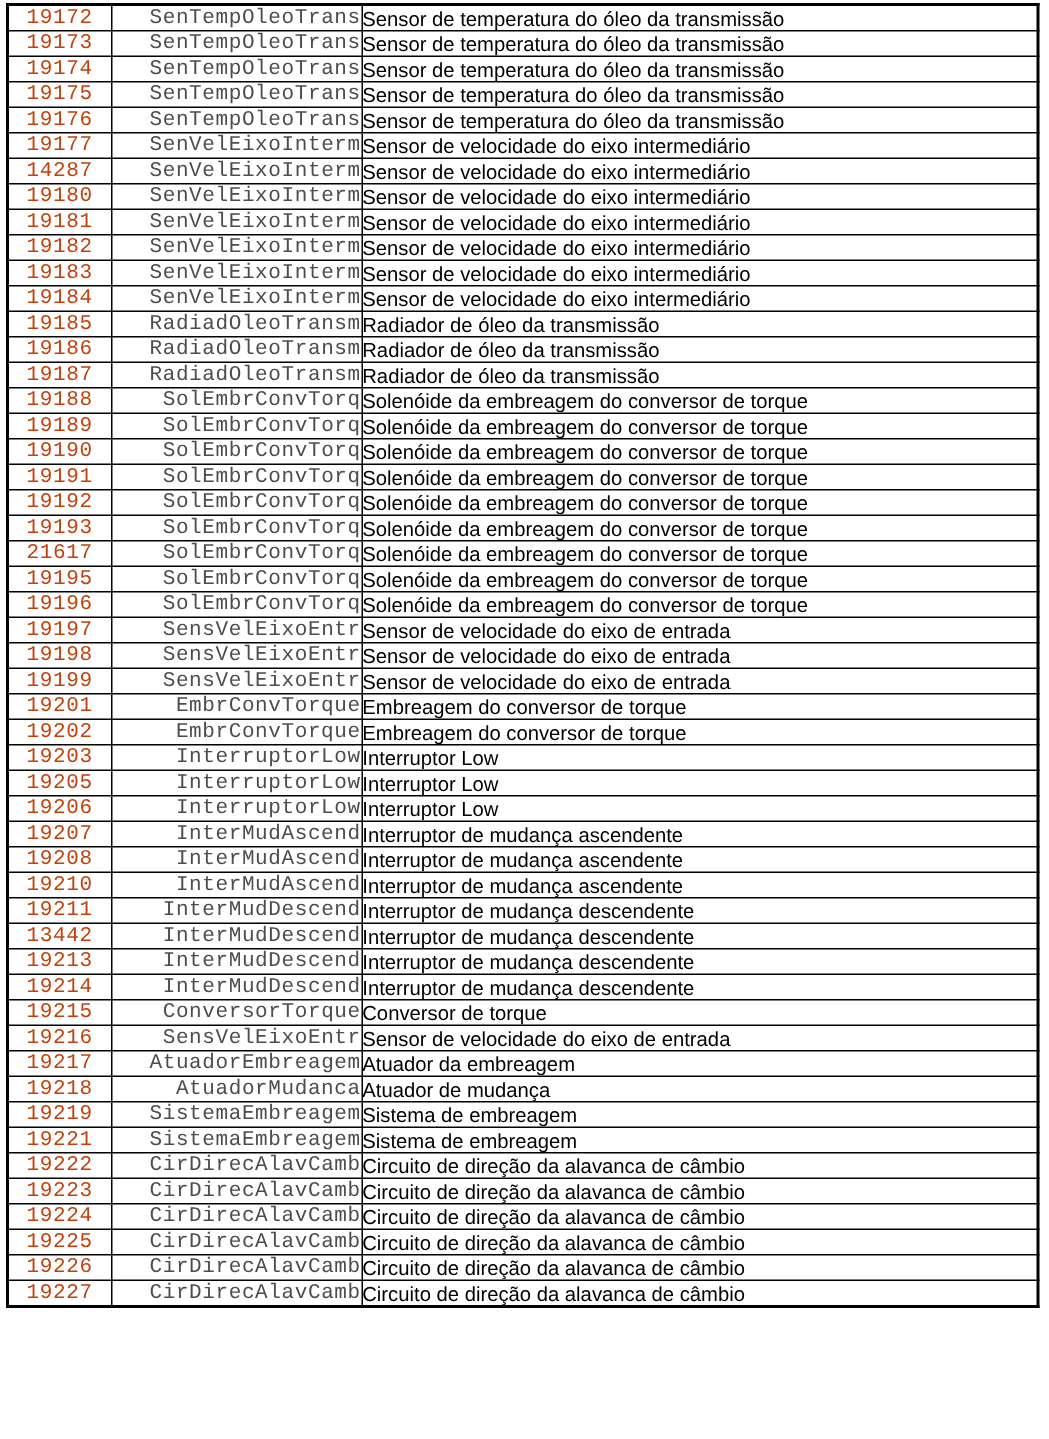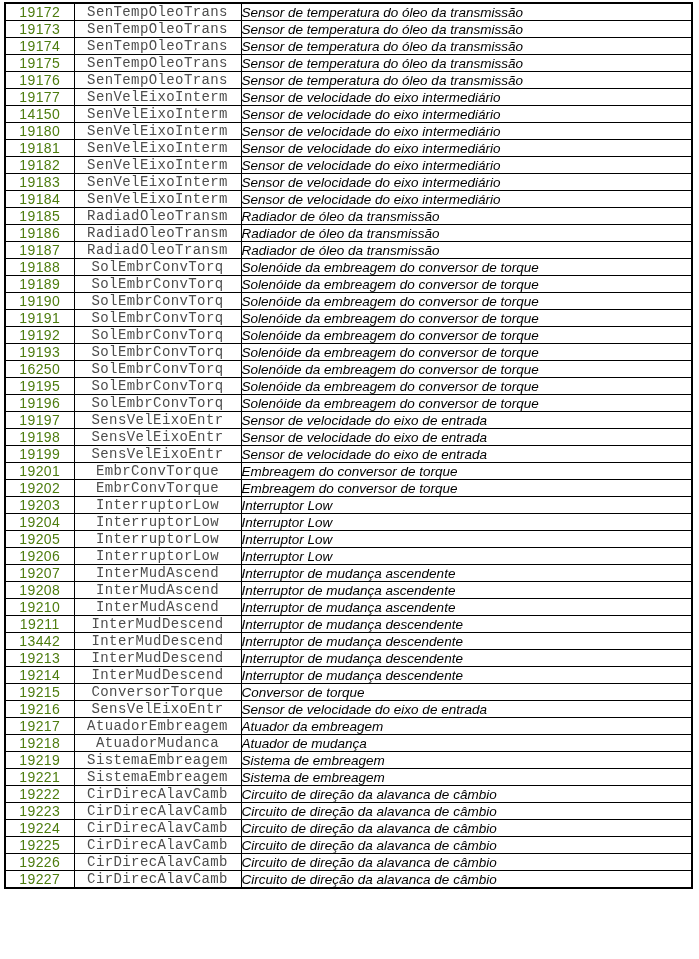--- a/index.html
+++ b/index.html
@@ -27,42 +27,41 @@
       height: 17px;
       box-sizing: border-box;
       padding: 0;
       vertical-align: middle;
       white-space: nowrap;
       overflow: hidden;
     }
     td.col-id {
       width: 69px;
       text-align: center;
-      font-family: Liberation Sans, sans-serif;
+      font-family: Liberation Mono, monospace;
       font-size: 14px;
       letter-spacing: 0.4px;
-      color: #4d7c0f;
+      color: #c2410c;
     }
     td.col-code {
       width: 167px;
-      text-align: center;
+      text-align: right;
       padding-left: 8px;
       font-family: "Liberation Mono", "DejaVu Sans Mono", monospace;
       font-size: 14px;
       letter-spacing: 0.4px;
       color: #4d4d4d;
     }
     td.col-desc {
       width: 451px;
       text-align: left;
       padding-left: 6px;
       font-family: "Liberation Sans", sans-serif;
       font-size: 13.5px;
       color: #000000;
-      font-style: italic;
     }
   </style>
 </head>
 <body>
 
 <div class="page">
   <table class="code-table">
     <colgroup>
       <col style="width:69px">
       <col style="width:167px">
@@ -93,21 +92,21 @@
           <td class="col-id">19176</td>
           <td class="col-code">SenTempOleoTrans</td>
           <td class="col-desc">Sensor de temperatura do óleo da transmissão</td>
         </tr>
         <tr>
           <td class="col-id">19177</td>
           <td class="col-code">SenVelEixoInterm</td>
           <td class="col-desc">Sensor de velocidade do eixo intermediário</td>
         </tr>
         <tr>
-          <td class="col-id">14150</td>
+          <td class="col-id">14287</td>
           <td class="col-code">SenVelEixoInterm</td>
           <td class="col-desc">Sensor de velocidade do eixo intermediário</td>
         </tr>
         <tr>
           <td class="col-id">19180</td>
           <td class="col-code">SenVelEixoInterm</td>
           <td class="col-desc">Sensor de velocidade do eixo intermediário</td>
         </tr>
         <tr>
           <td class="col-id">19181</td>
@@ -168,21 +167,21 @@
           <td class="col-id">19192</td>
           <td class="col-code">SolEmbrConvTorq</td>
           <td class="col-desc">Solenóide da embreagem do conversor de torque</td>
         </tr>
         <tr>
           <td class="col-id">19193</td>
           <td class="col-code">SolEmbrConvTorq</td>
           <td class="col-desc">Solenóide da embreagem do conversor de torque</td>
         </tr>
         <tr>
-          <td class="col-id">16250</td>
+          <td class="col-id">21617</td>
           <td class="col-code">SolEmbrConvTorq</td>
           <td class="col-desc">Solenóide da embreagem do conversor de torque</td>
         </tr>
         <tr>
           <td class="col-id">19195</td>
           <td class="col-code">SolEmbrConvTorq</td>
           <td class="col-desc">Solenóide da embreagem do conversor de torque</td>
         </tr>
         <tr>
           <td class="col-id">19196</td>
@@ -209,25 +208,20 @@
           <td class="col-code">EmbrConvTorque</td>
           <td class="col-desc">Embreagem do conversor de torque</td>
         </tr>
         <tr>
           <td class="col-id">19202</td>
           <td class="col-code">EmbrConvTorque</td>
           <td class="col-desc">Embreagem do conversor de torque</td>
         </tr>
         <tr>
           <td class="col-id">19203</td>
-          <td class="col-code">InterruptorLow</td>
-          <td class="col-desc">Interruptor Low</td>
-        </tr>
-        <tr>
-          <td class="col-id">19204</td>
           <td class="col-code">InterruptorLow</td>
           <td class="col-desc">Interruptor Low</td>
         </tr>
         <tr>
           <td class="col-id">19205</td>
           <td class="col-code">InterruptorLow</td>
           <td class="col-desc">Interruptor Low</td>
         </tr>
         <tr>
           <td class="col-id">19206</td>

